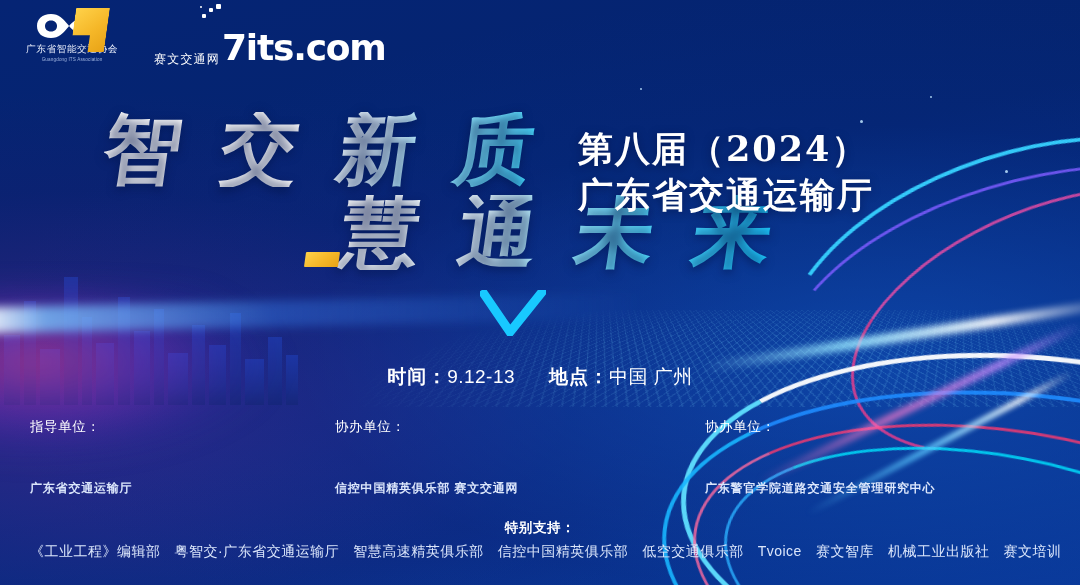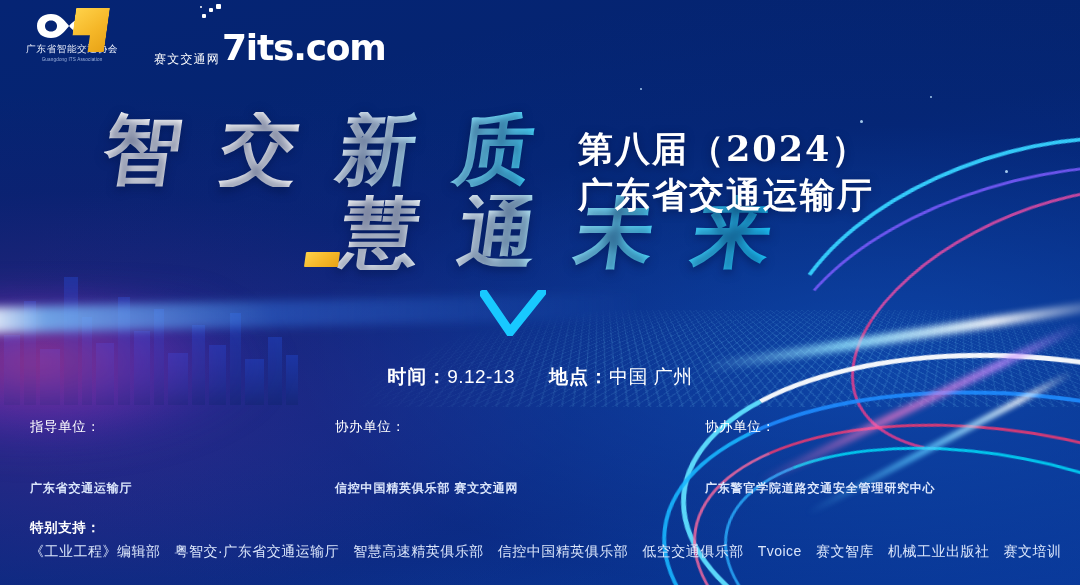--- a/index.html
+++ b/index.html
@@ -193,21 +193,21 @@
   
   .credits { position: absolute; left: 30px; top: 418px; width: 1020px; }
   .credit-row { display: flex; }
   .credit-col { }
   .c1 { width: 305px; }
   .c2 { width: 370px; }
   .c3 { flex: 1; }
   .c-label { font-size: 13.5px; font-weight: 400; color: #ffffff; letter-spacing: .6px; margin-bottom: 14px; }
   .c-value { font-size: 12px; font-weight: 700; color: #dbe6fb; letter-spacing: .8px; white-space: nowrap; margin-top: 44px; }
 
-  .special { margin-top: 22px; }
+  .special { margin-top: 22px; text-align: center; }
   .sp-label { font-size: 13.5px; font-weight: 700; color: #ffffff; letter-spacing: .6px; margin-bottom: 6px; }
   .sp-items { display: flex; flex-wrap: nowrap; gap: 14px; font-size: 14px; color: #dbe6fb; letter-spacing: .5px; white-space: nowrap; }
 </style>
 </head>
 <body>
 
 <div id="poster">
 
   <div class="bg-layer">
 

